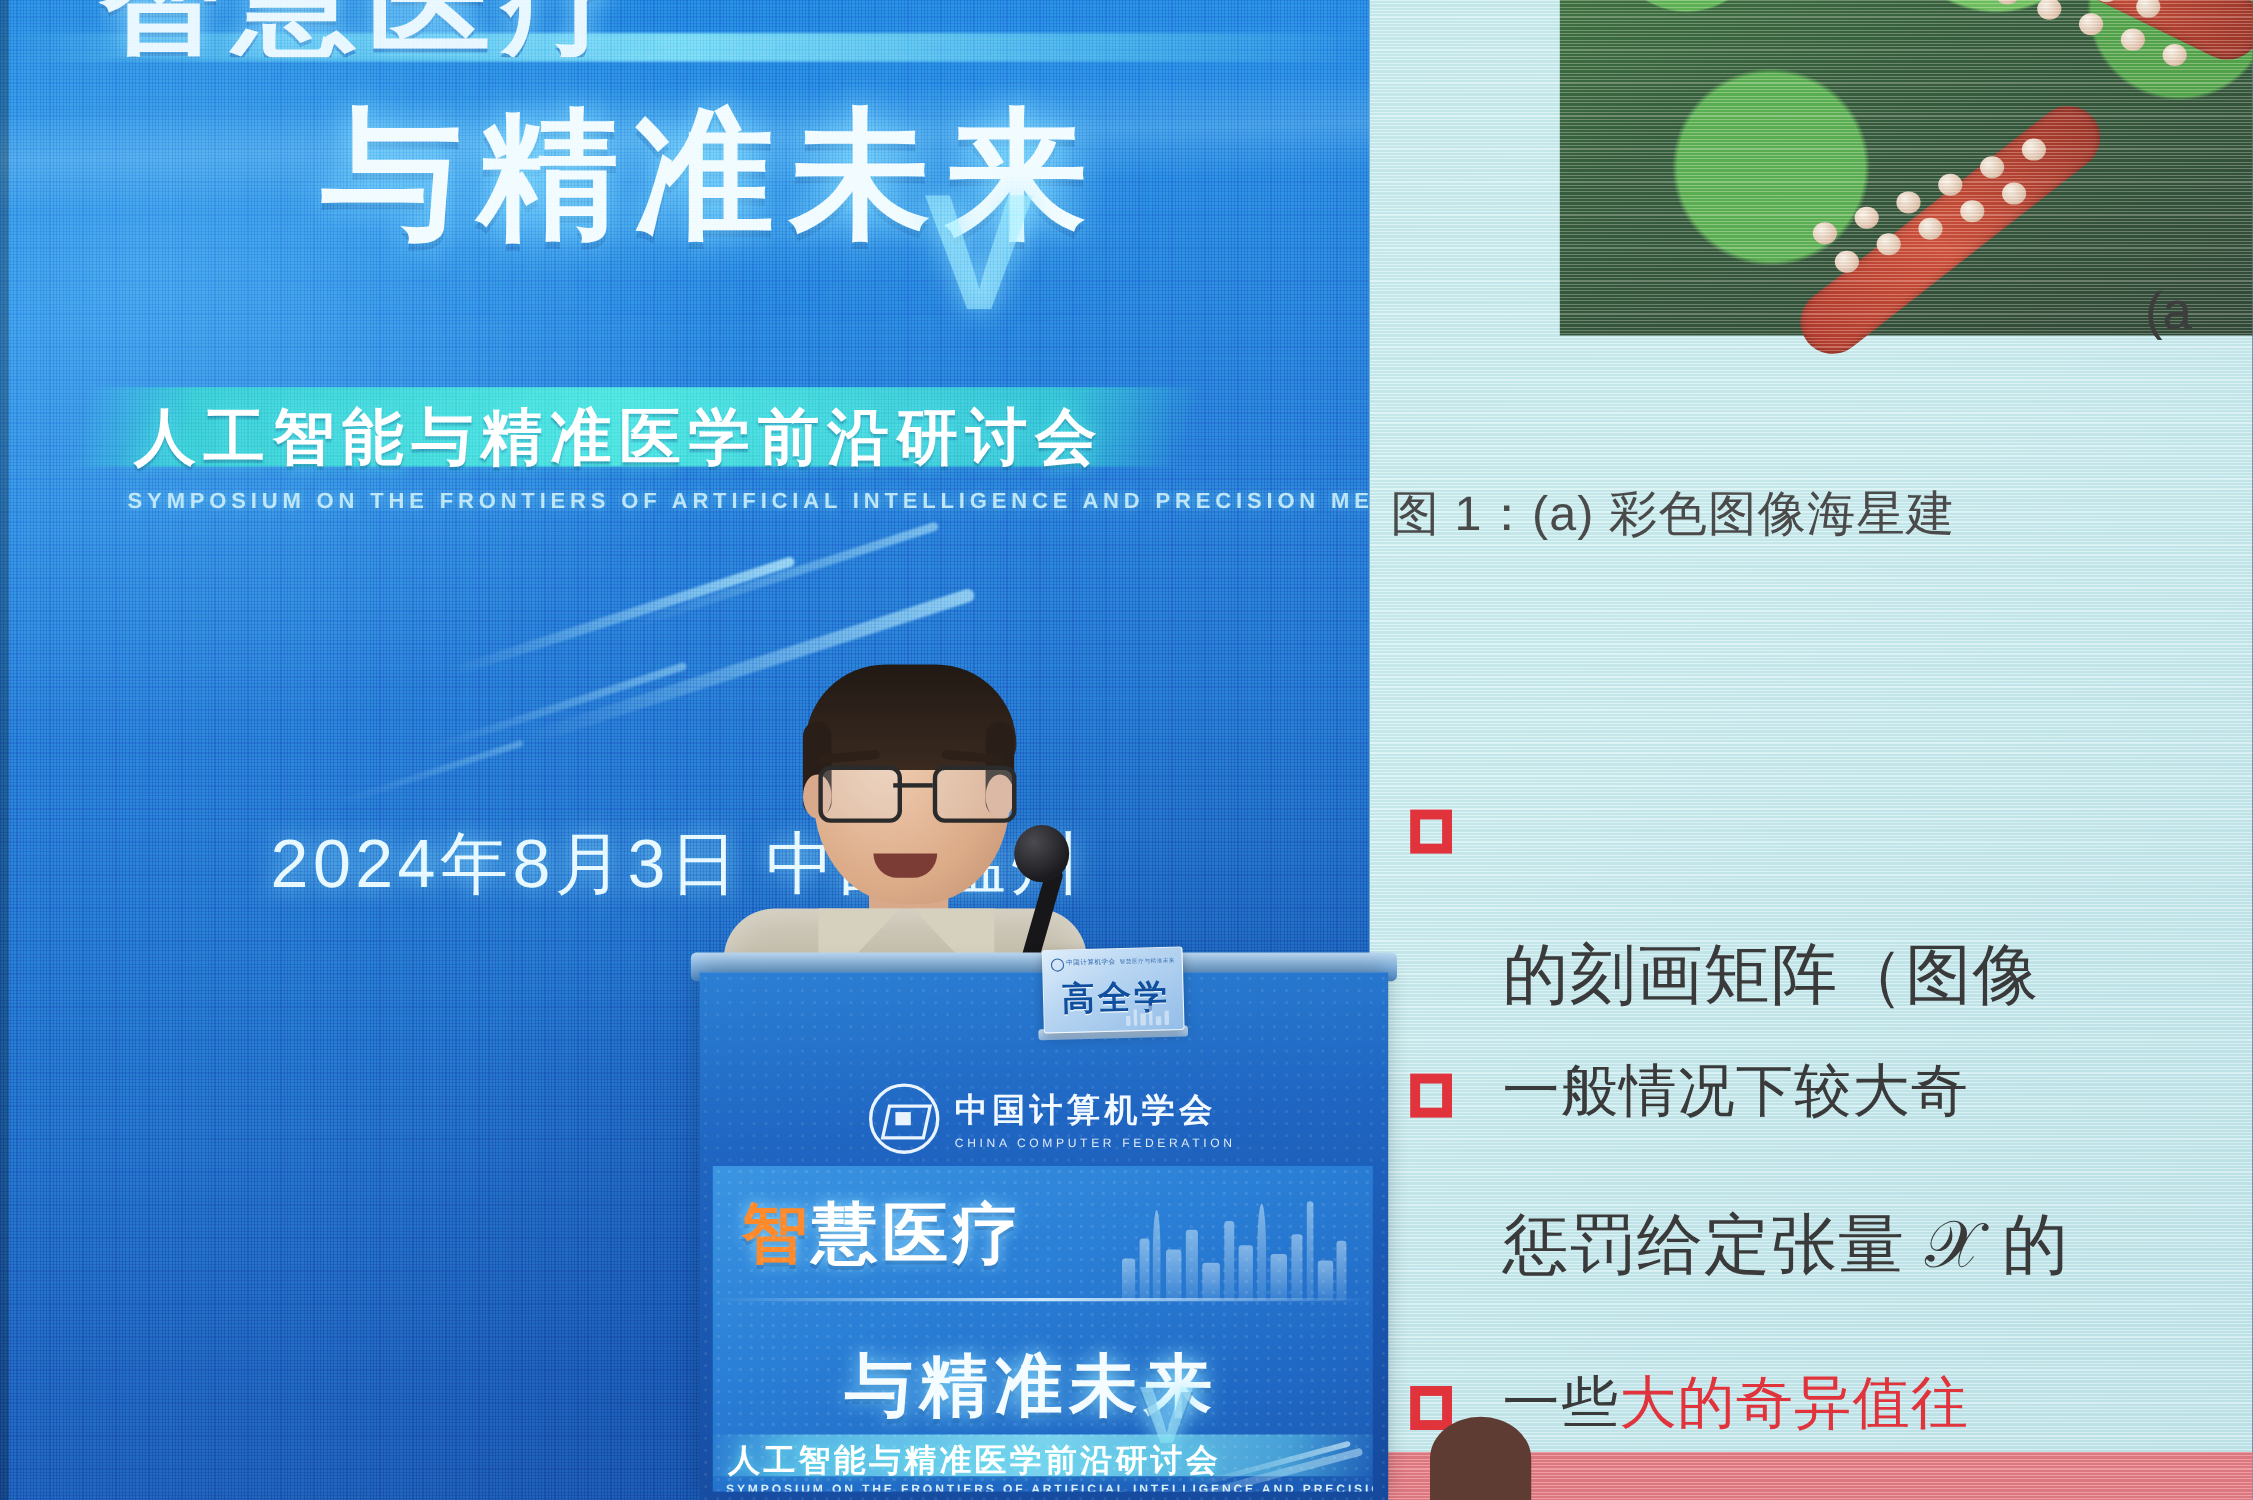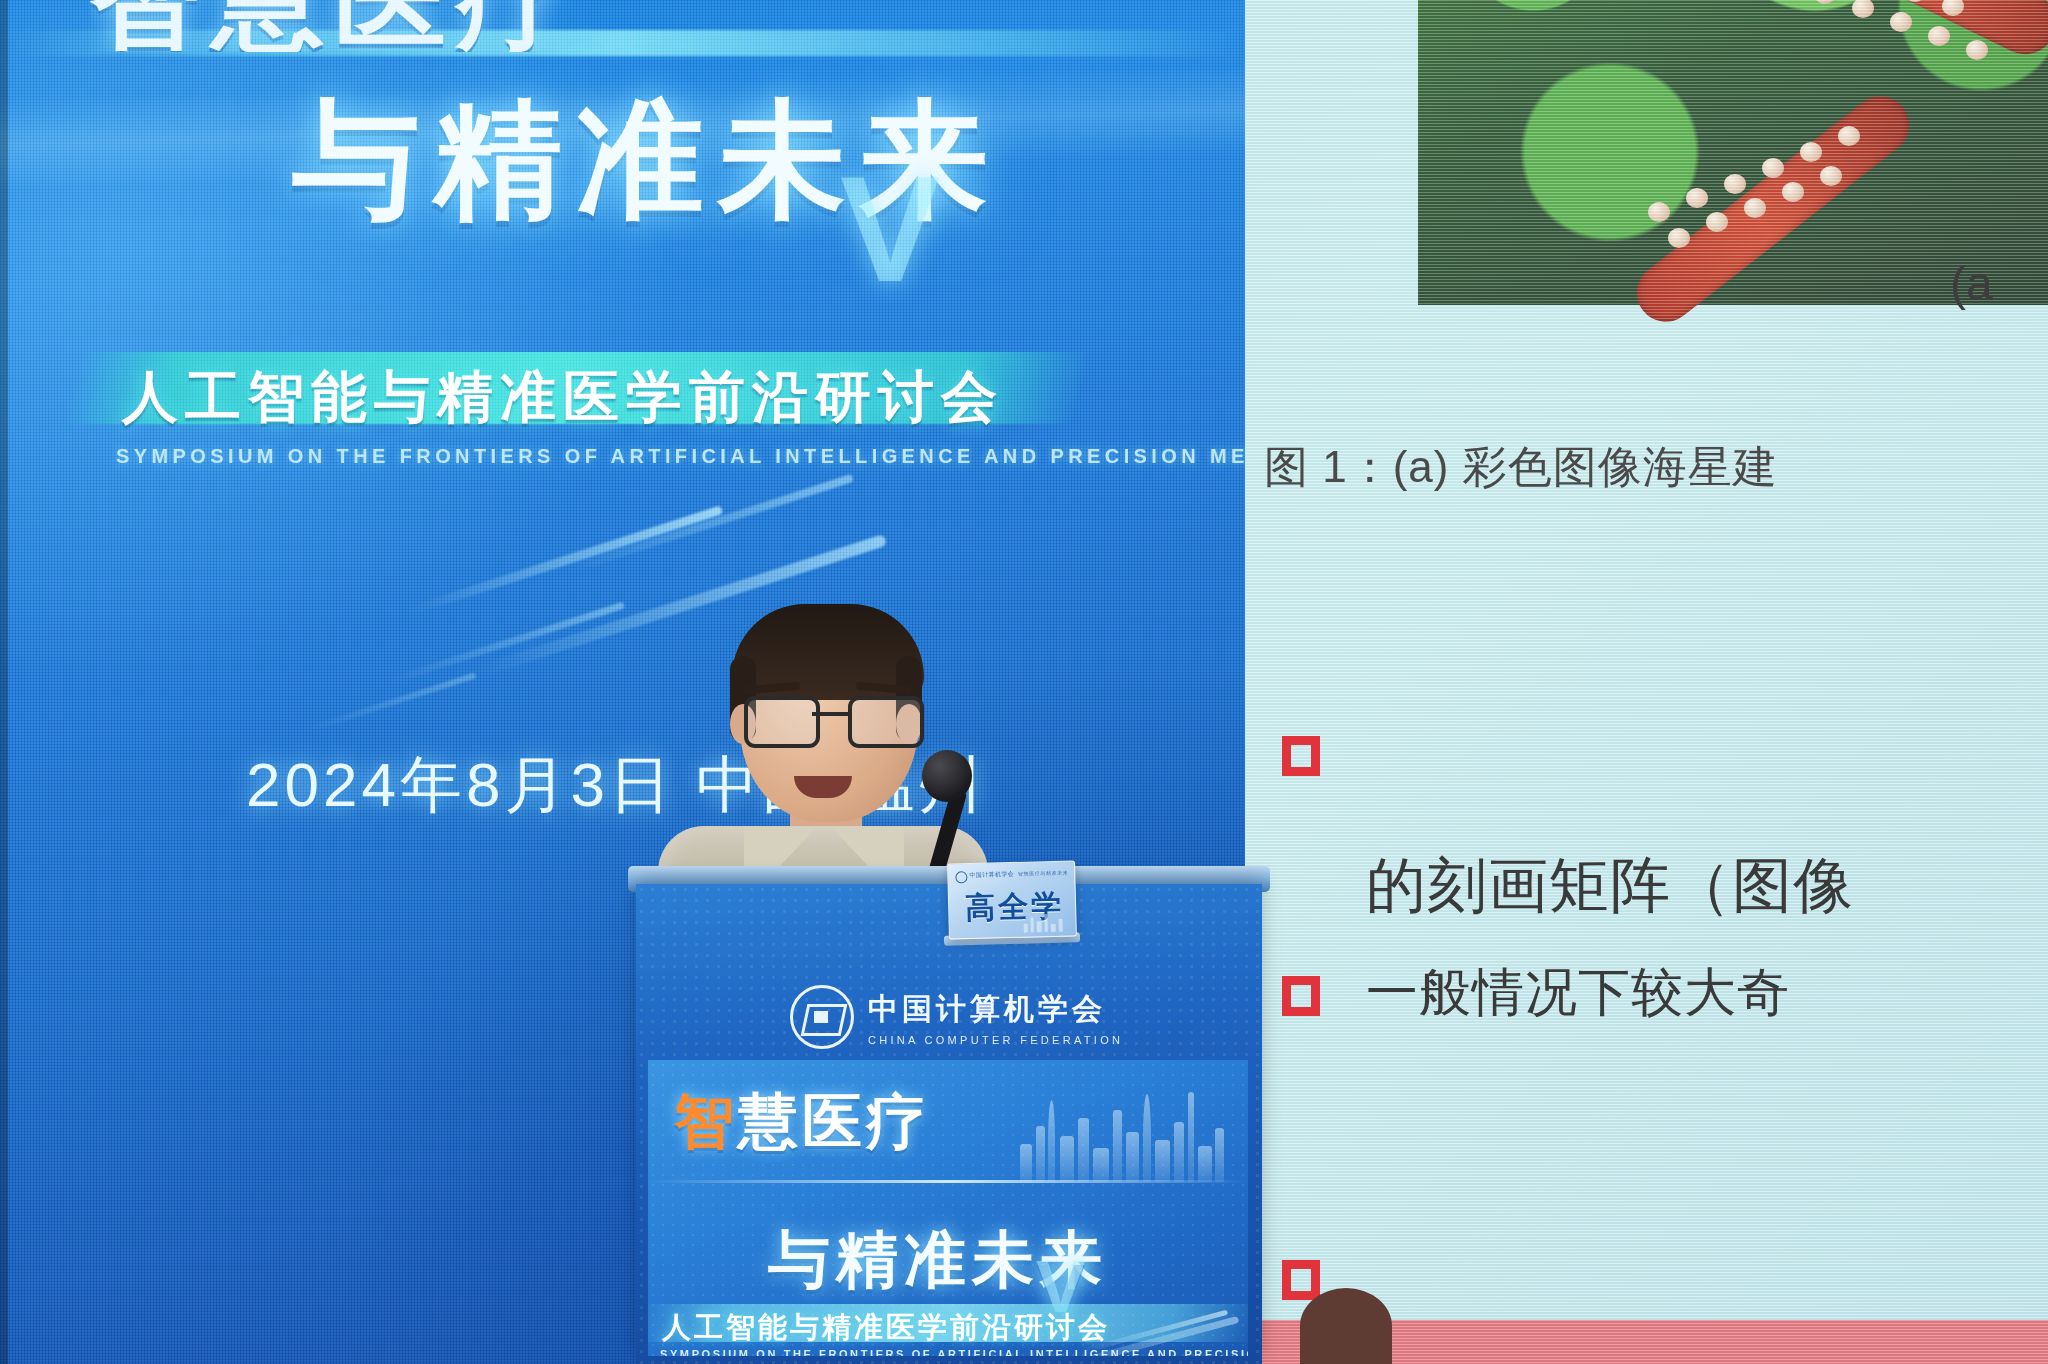--- a/index.html
+++ b/index.html
@@ -341,23 +341,31 @@
 
   <div class="bullet-row" style="left:1282px;top:722px;">
     <div class="bullet-box"></div>
   </div>
   <div class="cont-line" style="left:1366px;top:846px;">的刻画矩阵（图像</div>
 
   <div class="bullet-row" style="left:1282px;top:962px;">
     <div class="bullet-box"></div>
     <div class="bullet-text">一般情况下较大奇</div>
   </div>
+  <div class="cont-line" style="left:1366px;top:1092px;">
+    <span class="red">惩罚给定张量</span>
+    <span class="mathx">𝒳</span>
+    <span class="red">的</span>
+  </div>
 
   <div class="bullet-row" style="left:1282px;top:1246px;">
     <div class="bullet-box"></div>
+    <div class="bullet-text">
+      <span>一些</span><span class="red">大的奇异值往</span>
+    </div>
   </div>
 
   <div class="audience-head"></div>
 
   <div class="speaker">
     <div class="neck"></div>
     <div class="head"></div>
     <div class="hair"></div>
     <div class="hair-side hs-l"></div>
     <div class="hair-side hs-r"></div>

